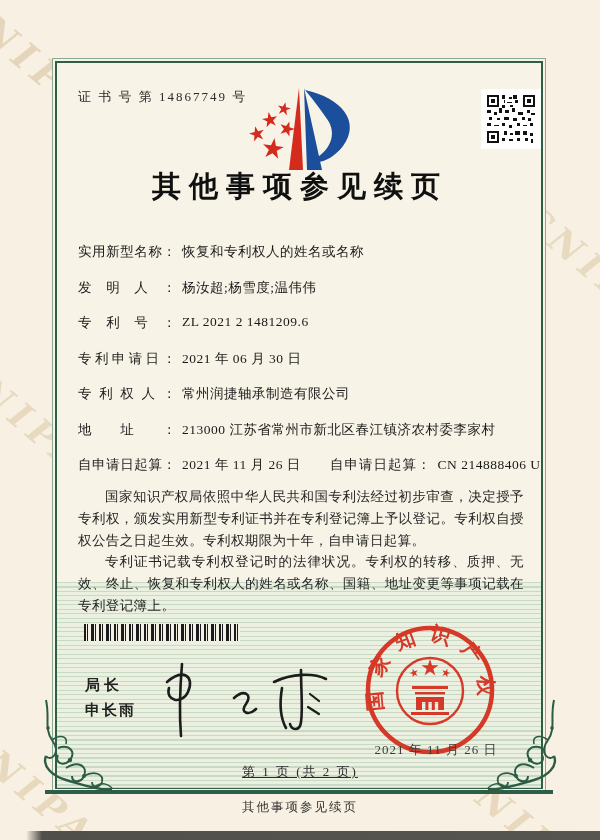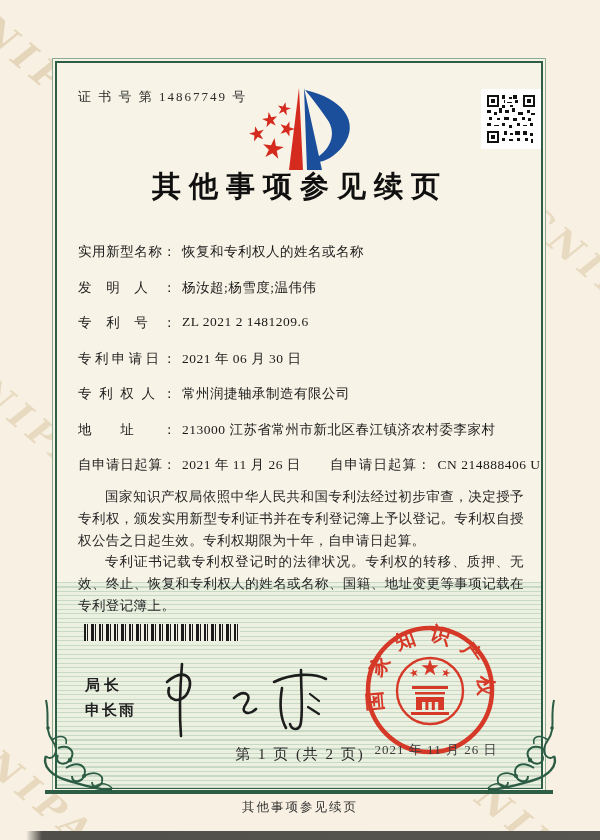--- a/index.html
+++ b/index.html
@@ -97,22 +97,22 @@
     font-size:15px; font-weight:700; letter-spacing:2px; color:#222;
   }
   .signature { position:absolute; left:152px; top:648px; z-index:5; }
   .seal { position:absolute; left:363px; top:623px; z-index:5; opacity:.95; }
   .seal-date {
     position:absolute; left:356px; top:741px; width:160px; z-index:6;
     text-align:center; font-size:13px; letter-spacing:1px; color:#3c3c3c;
   }
   
   .page-footer {
-    position:absolute; left:0; right:0; top:745px; z-index:5;
-    text-align:center; font-size:15px; letter-spacing:2px; color:#2c2c2c;
+    position:absolute; left:0; right:0; top:763px; z-index:5;
+    text-align:center; font-size:13px; letter-spacing:2px; color:#2c2c2c;text-decoration:underline;
   }
   .note {
     position:absolute; left:0; right:0; top:799px; z-index:5;
     text-align:center; font-size:12.5px; letter-spacing:2px; color:#333;
   }
   .photo-edge {
     position:absolute; left:26px; top:831px; width:574px; height:9px; z-index:7;
     background:linear-gradient(90deg, rgba(80,79,74,0) 0, #504f4a 16px, #56554f 100%);
   }
 </style>

